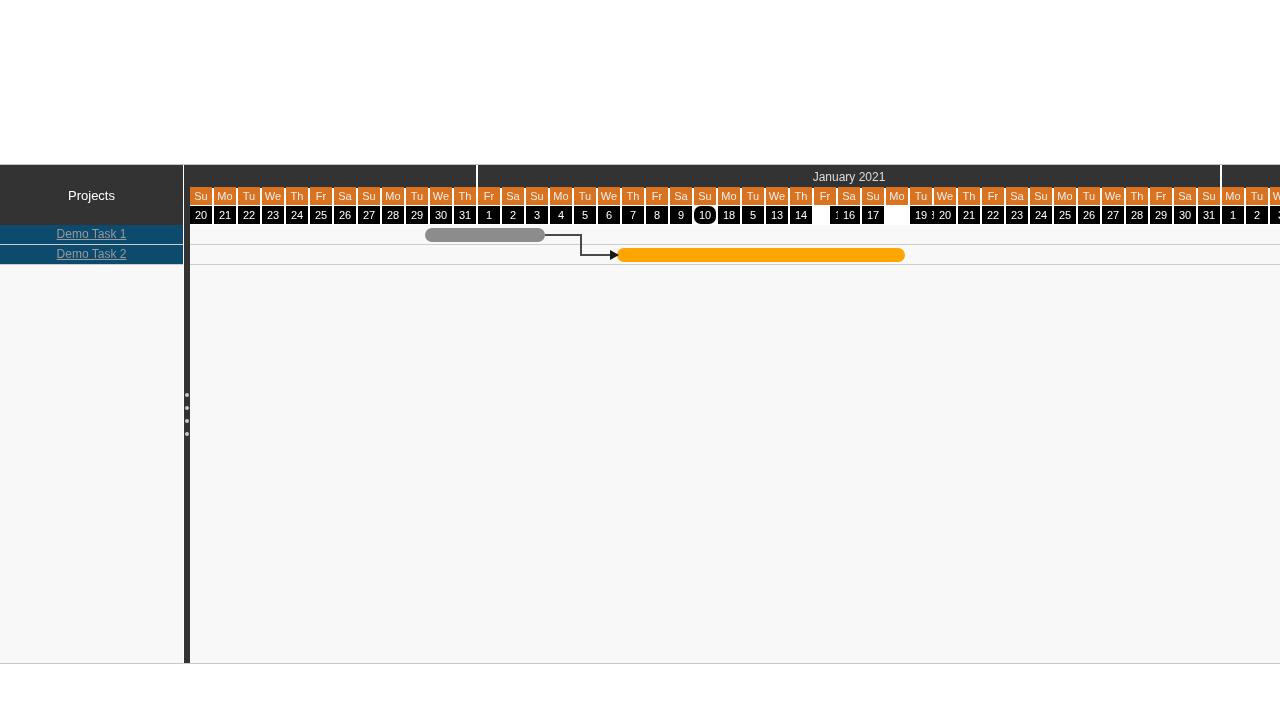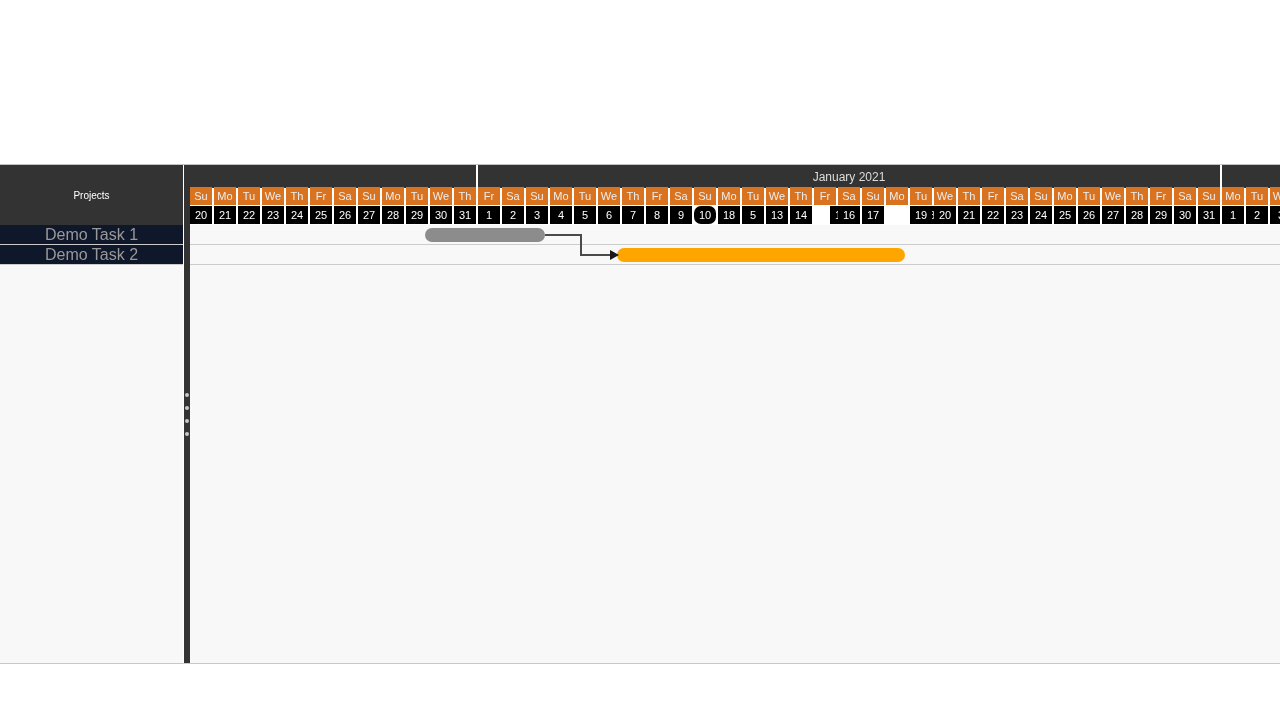--- a/index.html
+++ b/index.html
@@ -19,28 +19,29 @@
     overflow: hidden;
   }
   
   .left-panel {
     position: absolute; left: 0; top: 0;
     width: 183px; height: 100%;
     background: #f8f8f8;
   }
   .lp-header {
     height: 60px; background: #333333;
-    color: #ffffff; font-size: 10px;
+    color: #ffffff; font-size: 13px;
     display: flex; align-items: center; justify-content: center;
   }
   .task-row {
     height: 19px; line-height: 19px;
     border-bottom: 1px solid #cccccc;
-    text-align: center; font-size: 16px; color: #999999;
-    background: #0f172a;
+    text-align: center; font-size: 12px; color: #999999;
+    background: #0c4a6e;
+    text-decoration: underline;
   }
   
   .splitter {
     position: absolute; left: 184px; top: 0;
     width: 6px; height: 100%;
     background: #333333;
     display: flex; align-items: center; justify-content: center;
     cursor: col-resize;
   }
   .dots { display: flex; flex-direction: column; gap: 9px; }

